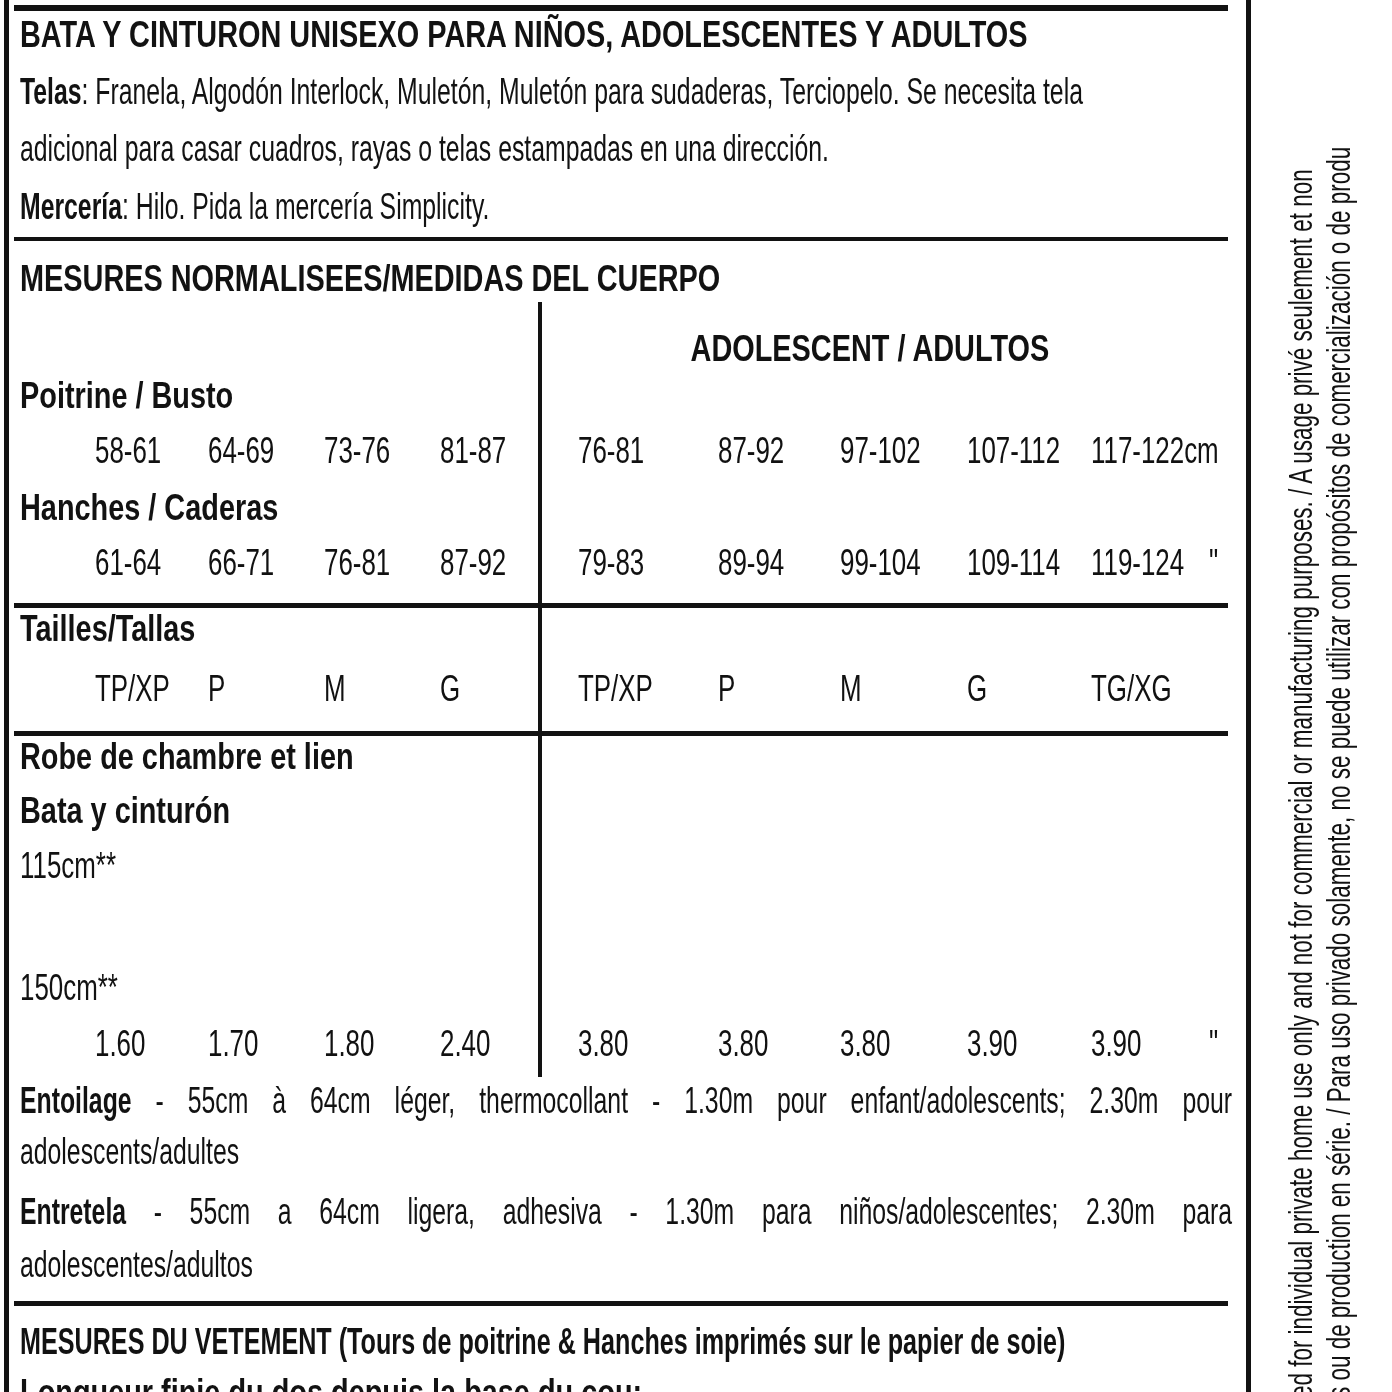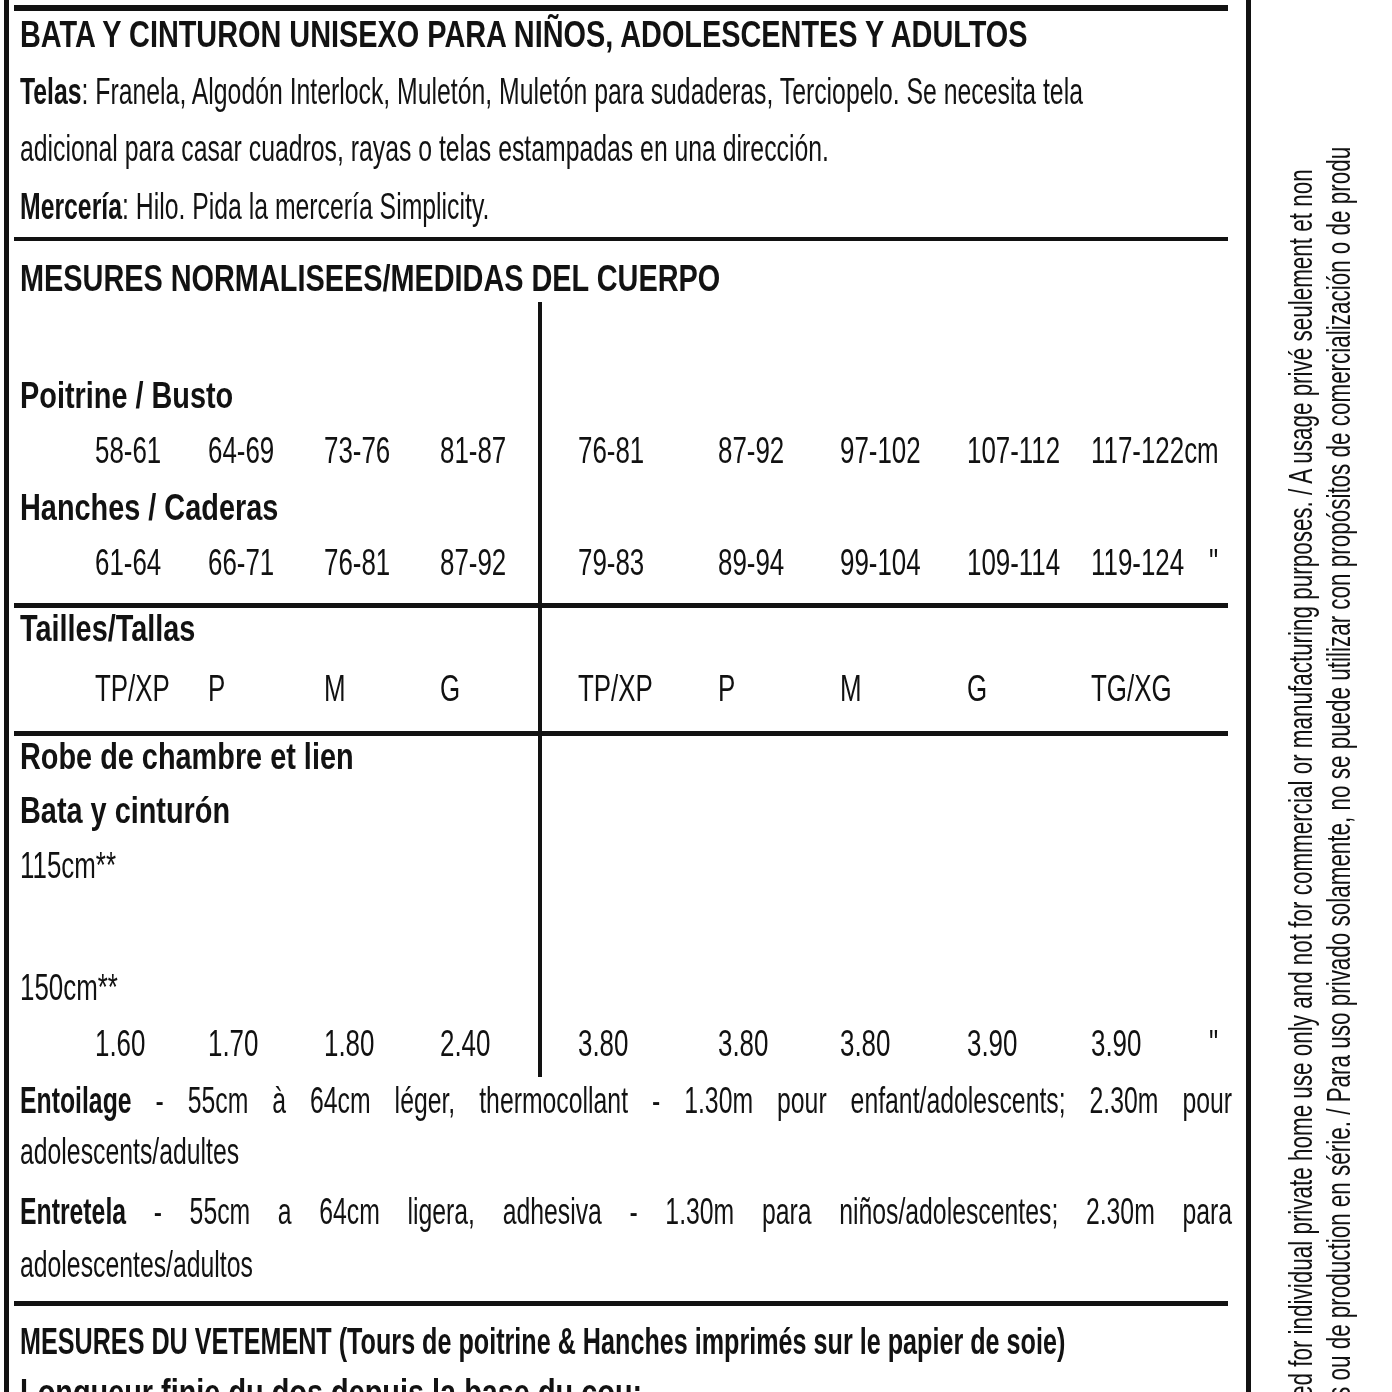--- a/index.html
+++ b/index.html
@@ -52,20 +52,21 @@
     <span class="b">Telas</span><span>: Franela, Algodón Interlock, Muletón, Muletón para sudaderas, Terciopelo. Se necesita tela</span>
   </div>
   <div class="t s67" style="left:20px;top:130px">adicional para casar cuadros, rayas o telas estampadas en una dirección.</div>
 
   <div class="t s67" style="left:20px;top:188px">
     <span class="b">Mercería</span><span>: Hilo. Pida la mercería Simplicity.</span>
   </div>
 
   <div class="t b s78" style="left:20px;top:260px">MESURES NORMALISEES/MEDIDAS DEL CUERPO</div>
 
+  <div class="ghc" style="left:608px;top:330px;width:524px"><span>ADOLESCENT / ADULTOS</span></div>
 
   <div class="t b s78" style="left:20px;top:377px">Poitrine / Busto</div>
   <div class="row" style="top:432px">
     <span class="c1">58-61</span>
     <span class="c2">64-69</span>
     <span class="c3">73-76</span>
     <span class="c4">81-87</span>
     <span class="c5">76-81</span>
     <span class="c6">87-92</span>
     <span class="c7">97-102</span>

